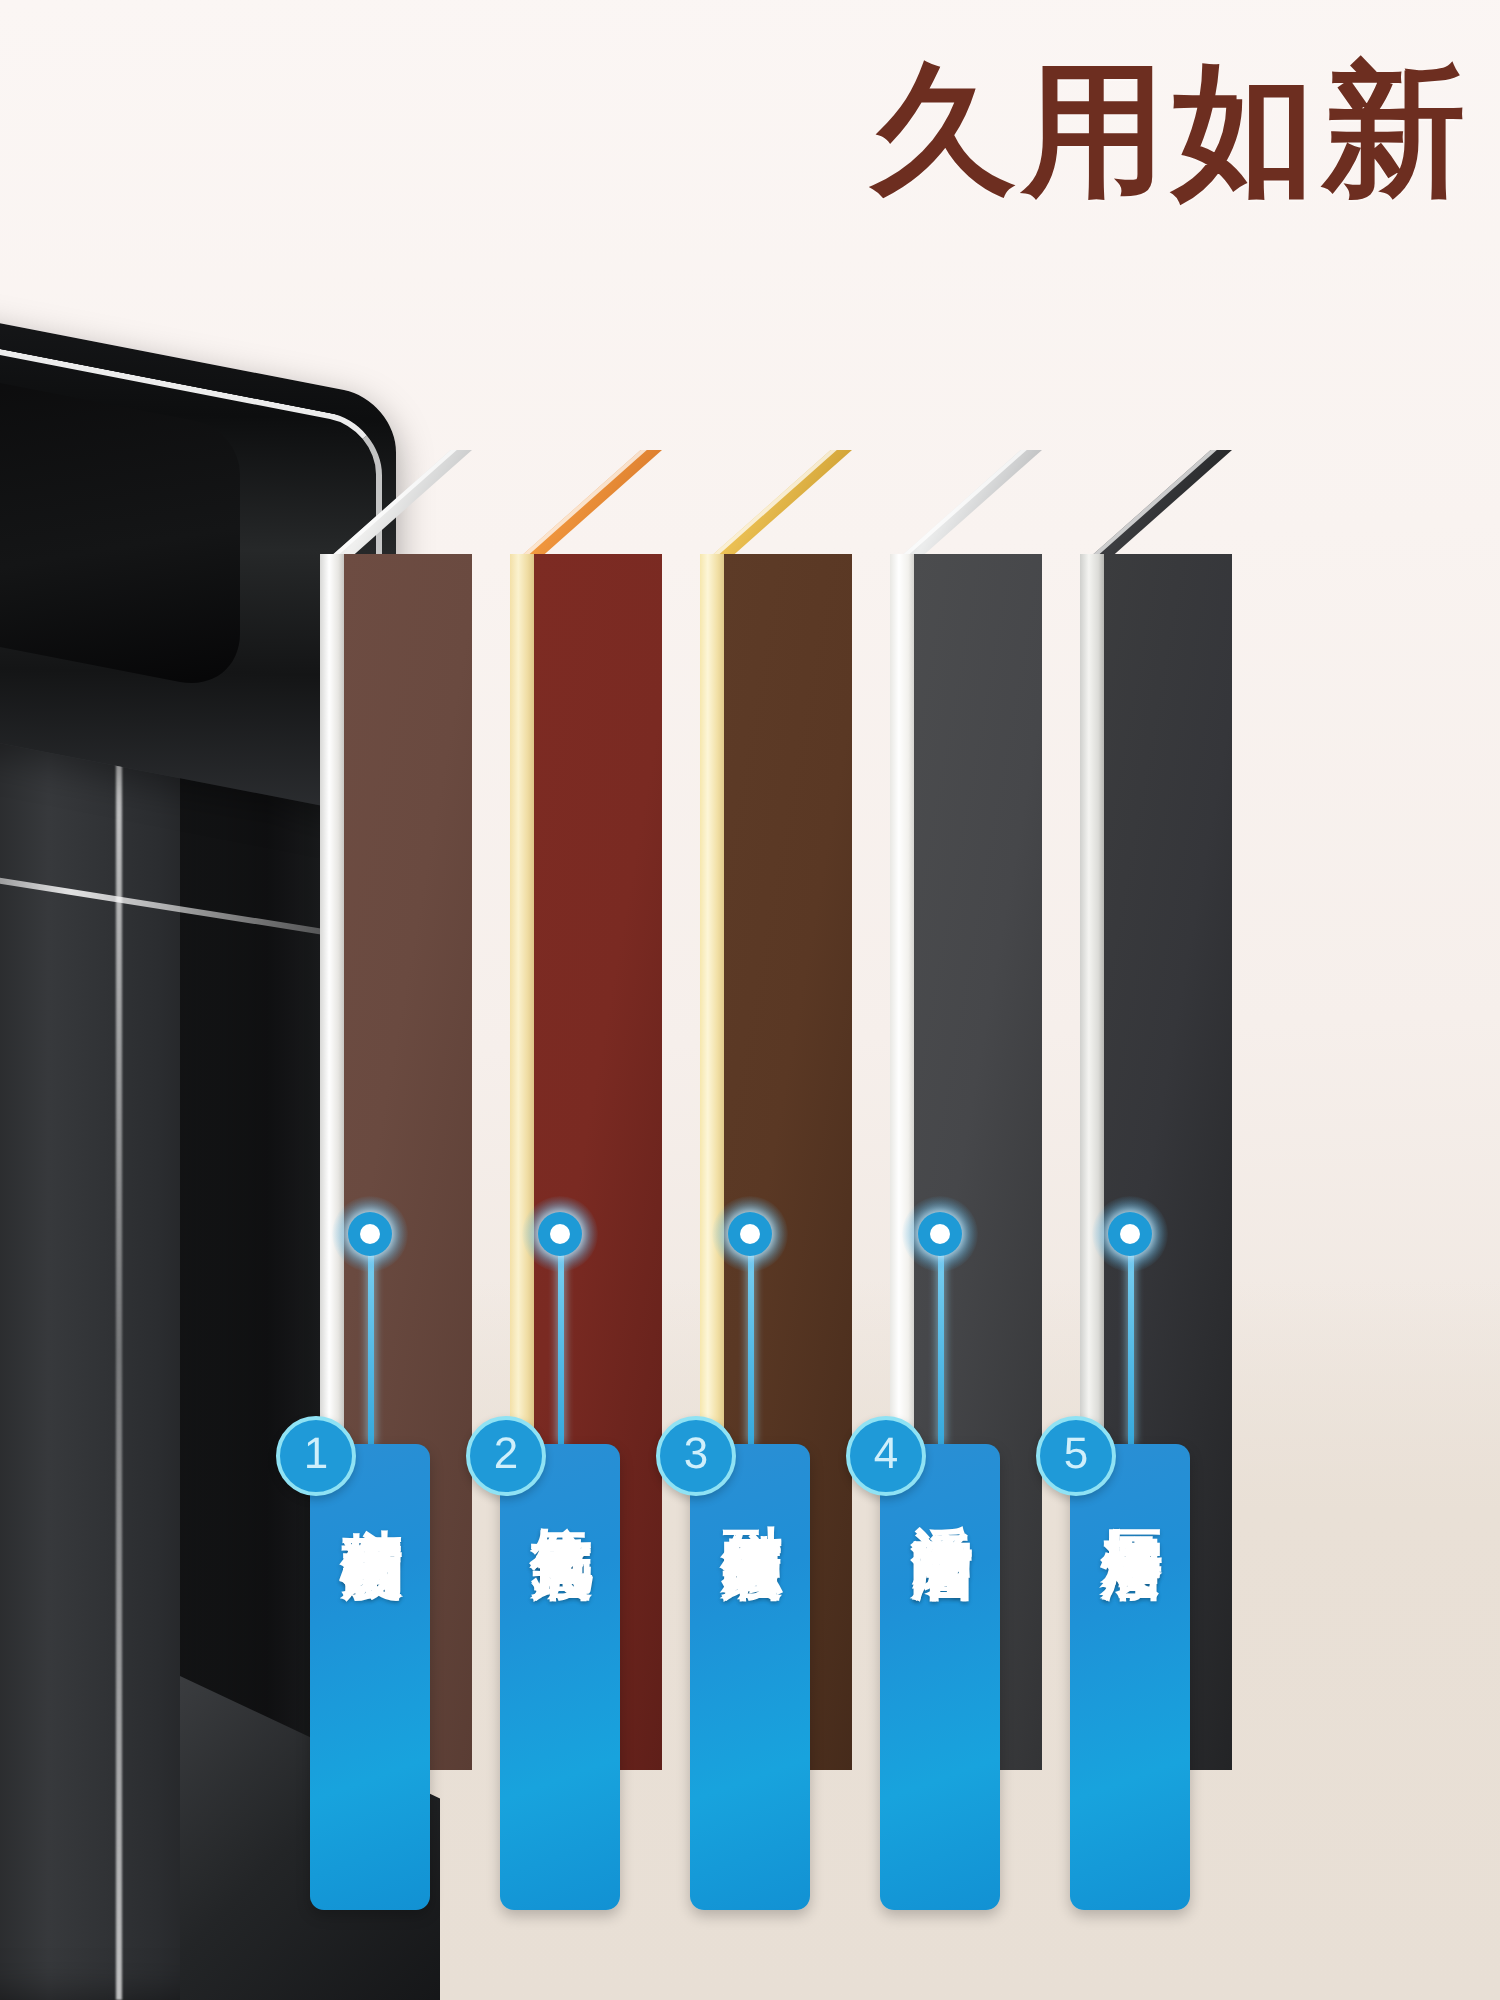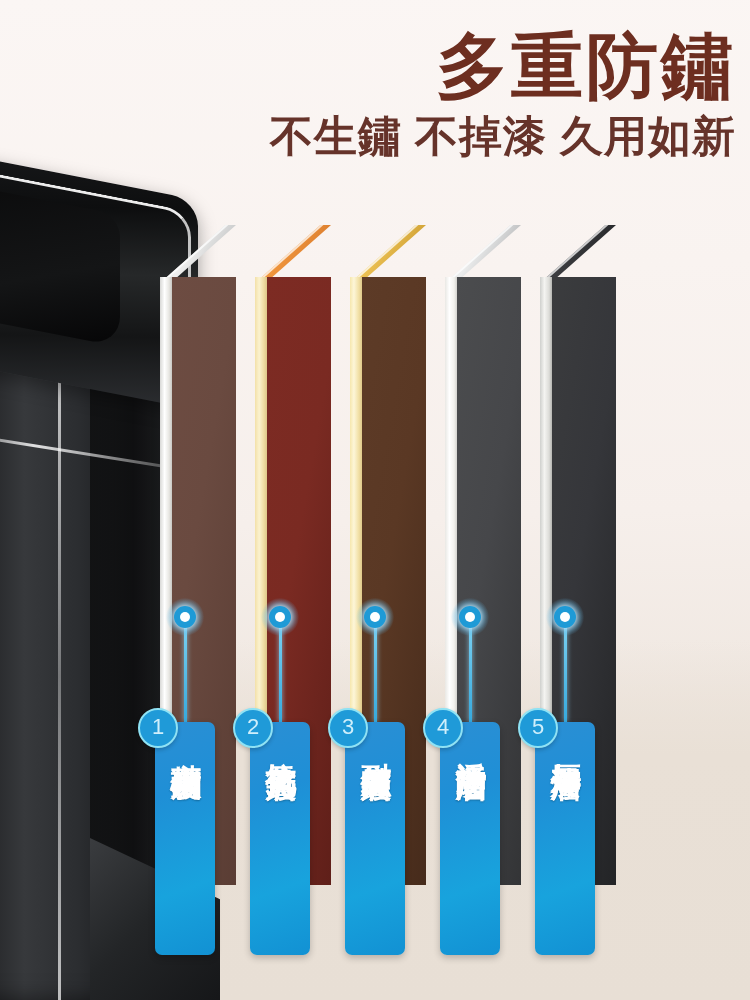--- a/index.html
+++ b/index.html
@@ -322,22 +322,21 @@
   }
 </style>
 </head>
 <body>
 
 <div id="poster">
 
   <div class="floor"></div>
 
   <div class="headline-wrap">
-    <div class="headline">多重防鏽</div>
-    <div class="subheadline">不生鏽 不掉漆 久用如新</div>
+    <div class="headline">久用如新</div>
   </div>
 
   <div class="product">
     <div class="bin-body"></div>
     <div class="bin-shadow-panel"></div>
     <div class="bin-base-bevel"></div>
     <div class="bin-rim-top"></div>
     <div class="bin-inner-mouth"></div>
     <div class="bin-rim-hl"></div>
     <div class="bin-edge-line"></div>

